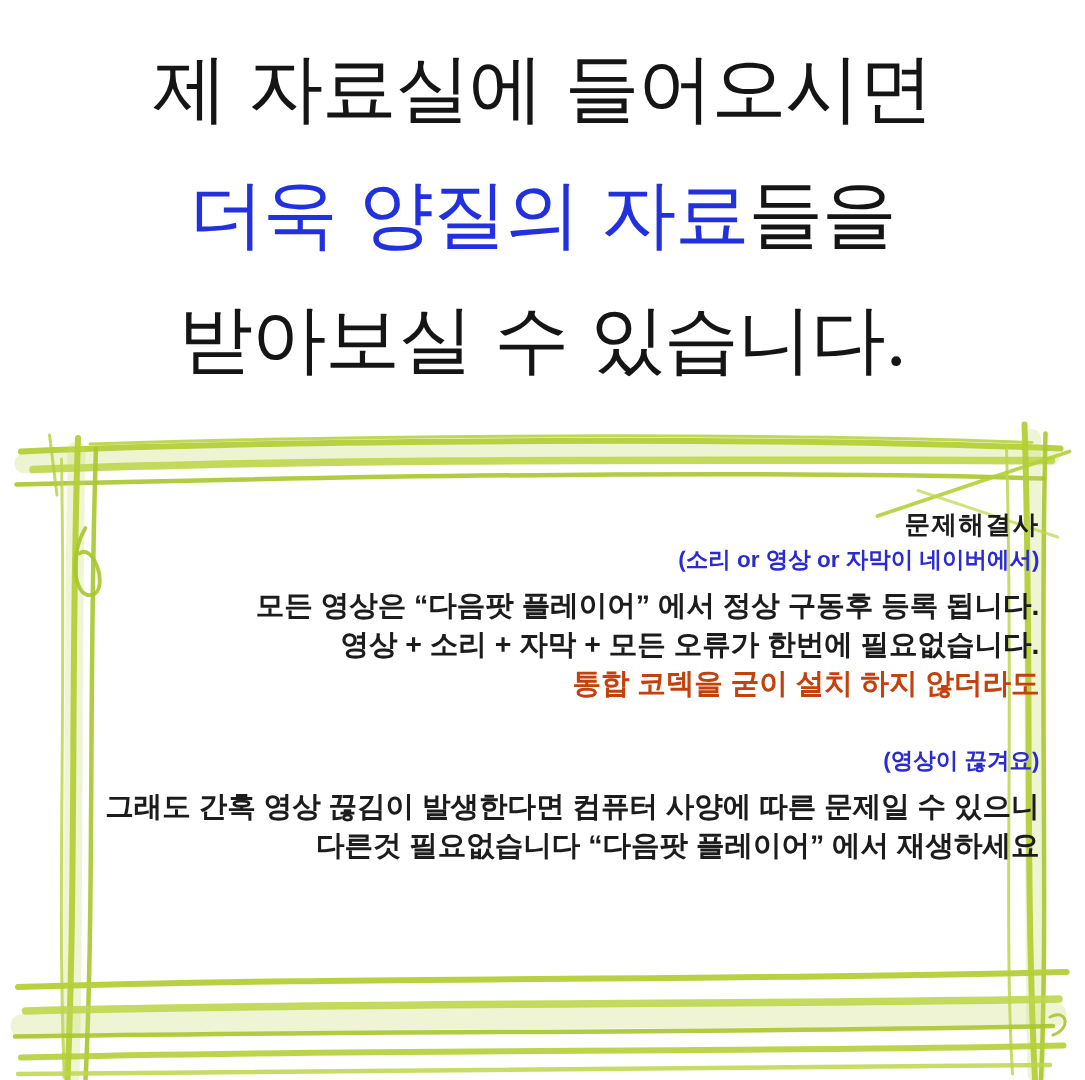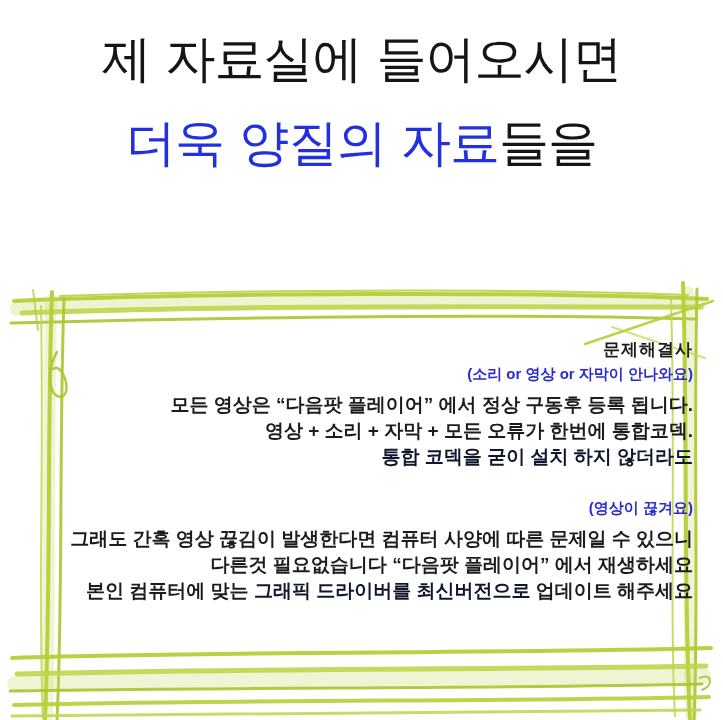--- a/index.html
+++ b/index.html
@@ -34,33 +34,36 @@
   
   .box-text {
     position: absolute; top: 338px; left: 30px; right: 30px;
     text-align: right;
     font-weight: 700;
     color: #1c1c1c;
   }
   .bx-title   { font-size: 17px; line-height: 24px; letter-spacing: 1px; }
   .bx-sub     { font-size: 15px; line-height: 24px; color: #2b2bd0; margin-bottom: 6px; }
   .bx-line    { font-size: 19px; line-height: 26px; white-space: nowrap; }
-  .bx-red     { color: #0f172a; }
+  .bx-red     { color: #c2410c; }
   .bx-gap     { margin-top: 26px; }
 </style>
 </head>
 <body>
 
 <div class="canvas">
 
   <div id="intro1" class="intro-line">
     <span>제 자료실에 들어오시면</span>
   </div>
   <div id="intro2" class="intro-line">
     <span class="hand-blue">더욱 양질의 자료</span><span>들을</span>
+  </div>
+  <div id="intro3" class="intro-line">
+    <span>받아보실 수 있습니다.</span>
   </div>
 
   <svg class="frame-svg" viewBox="0 0 723 720" aria-hidden="true">
     <g fill="none" stroke-linecap="round">
 
       <path d="M16,309 C300,300 520,299 700,304" stroke="#c6dc66" stroke-width="13" opacity="0.30"></path>
       <path d="M14,301 C200,293 520,291 707,299" stroke="#b4cf38" stroke-width="4" opacity="0.95"></path>
       <path d="M22,313 C240,305 480,307 701,307" stroke="#bdd64c" stroke-width="5" opacity="0.9"></path>
       <path d="M11,323 C250,317 500,313 696,319" stroke="#a9c52e" stroke-width="3" opacity="0.9"></path>
       <path d="M60,296 C240,290 500,288 688,295" stroke="#b4cf38" stroke-width="2" opacity="0.85"></path>
@@ -85,26 +88,23 @@
       <path d="M10,691 C240,687 480,689 702,684" stroke="#a9c52e" stroke-width="3" opacity="0.9"></path>
       <path d="M14,705 C250,699 490,702 709,697" stroke="#b4cf38" stroke-width="4" opacity="0.9"></path>
       <path d="M12,716 C260,712 500,713 700,710" stroke="#bdd64c" stroke-width="3" opacity="0.85"></path>
       <path d="M700,678 C712,672 714,686 702,690" stroke="#a9c52e" stroke-width="2" opacity="0.9"></path>
     </g>
   </svg>
 
   <div class="box-text">
     <div class="bx-title">문제해결사</div>
 
-    <div class="bx-sub">(소리 or 영상 or 자막이 안나와요)</div>
+    <div class="bx-sub">(소리 or 영상 or 자막이 네이버에서)</div>
     <div class="bx-line">모든 영상은  “다음팟 플레이어”  에서 정상 구동후 등록 됩니다.</div>
-    <div class="bx-line">영상 + 소리 + 자막 + 모든 오류가 한번에 통합코덱.</div>
+    <div class="bx-line">영상 + 소리 + 자막 + 모든 오류가 한번에 필요없습니다.</div>
     <div class="bx-line bx-red">통합 코덱을 굳이 설치 하지 않더라도</div>
 
     <div class="bx-sub bx-gap">(영상이 끊겨요)</div>
     <div class="bx-line">그래도 간혹 영상 끊김이 발생한다면 컴퓨터 사양에 따른 문제일 수 있으니</div>
     <div class="bx-line">다른것 필요없습니다  “다음팟 플레이어” 에서 재생하세요</div>
-    <div class="bx-line">
-      <span>본인 컴퓨터에 맞는 </span><span class="bx-red">그래픽 드라이버를 최신버전으로</span><span> 업데이트 해주세요</span>
-    </div>
   </div>
 
 </div>
 
 </body></html>

